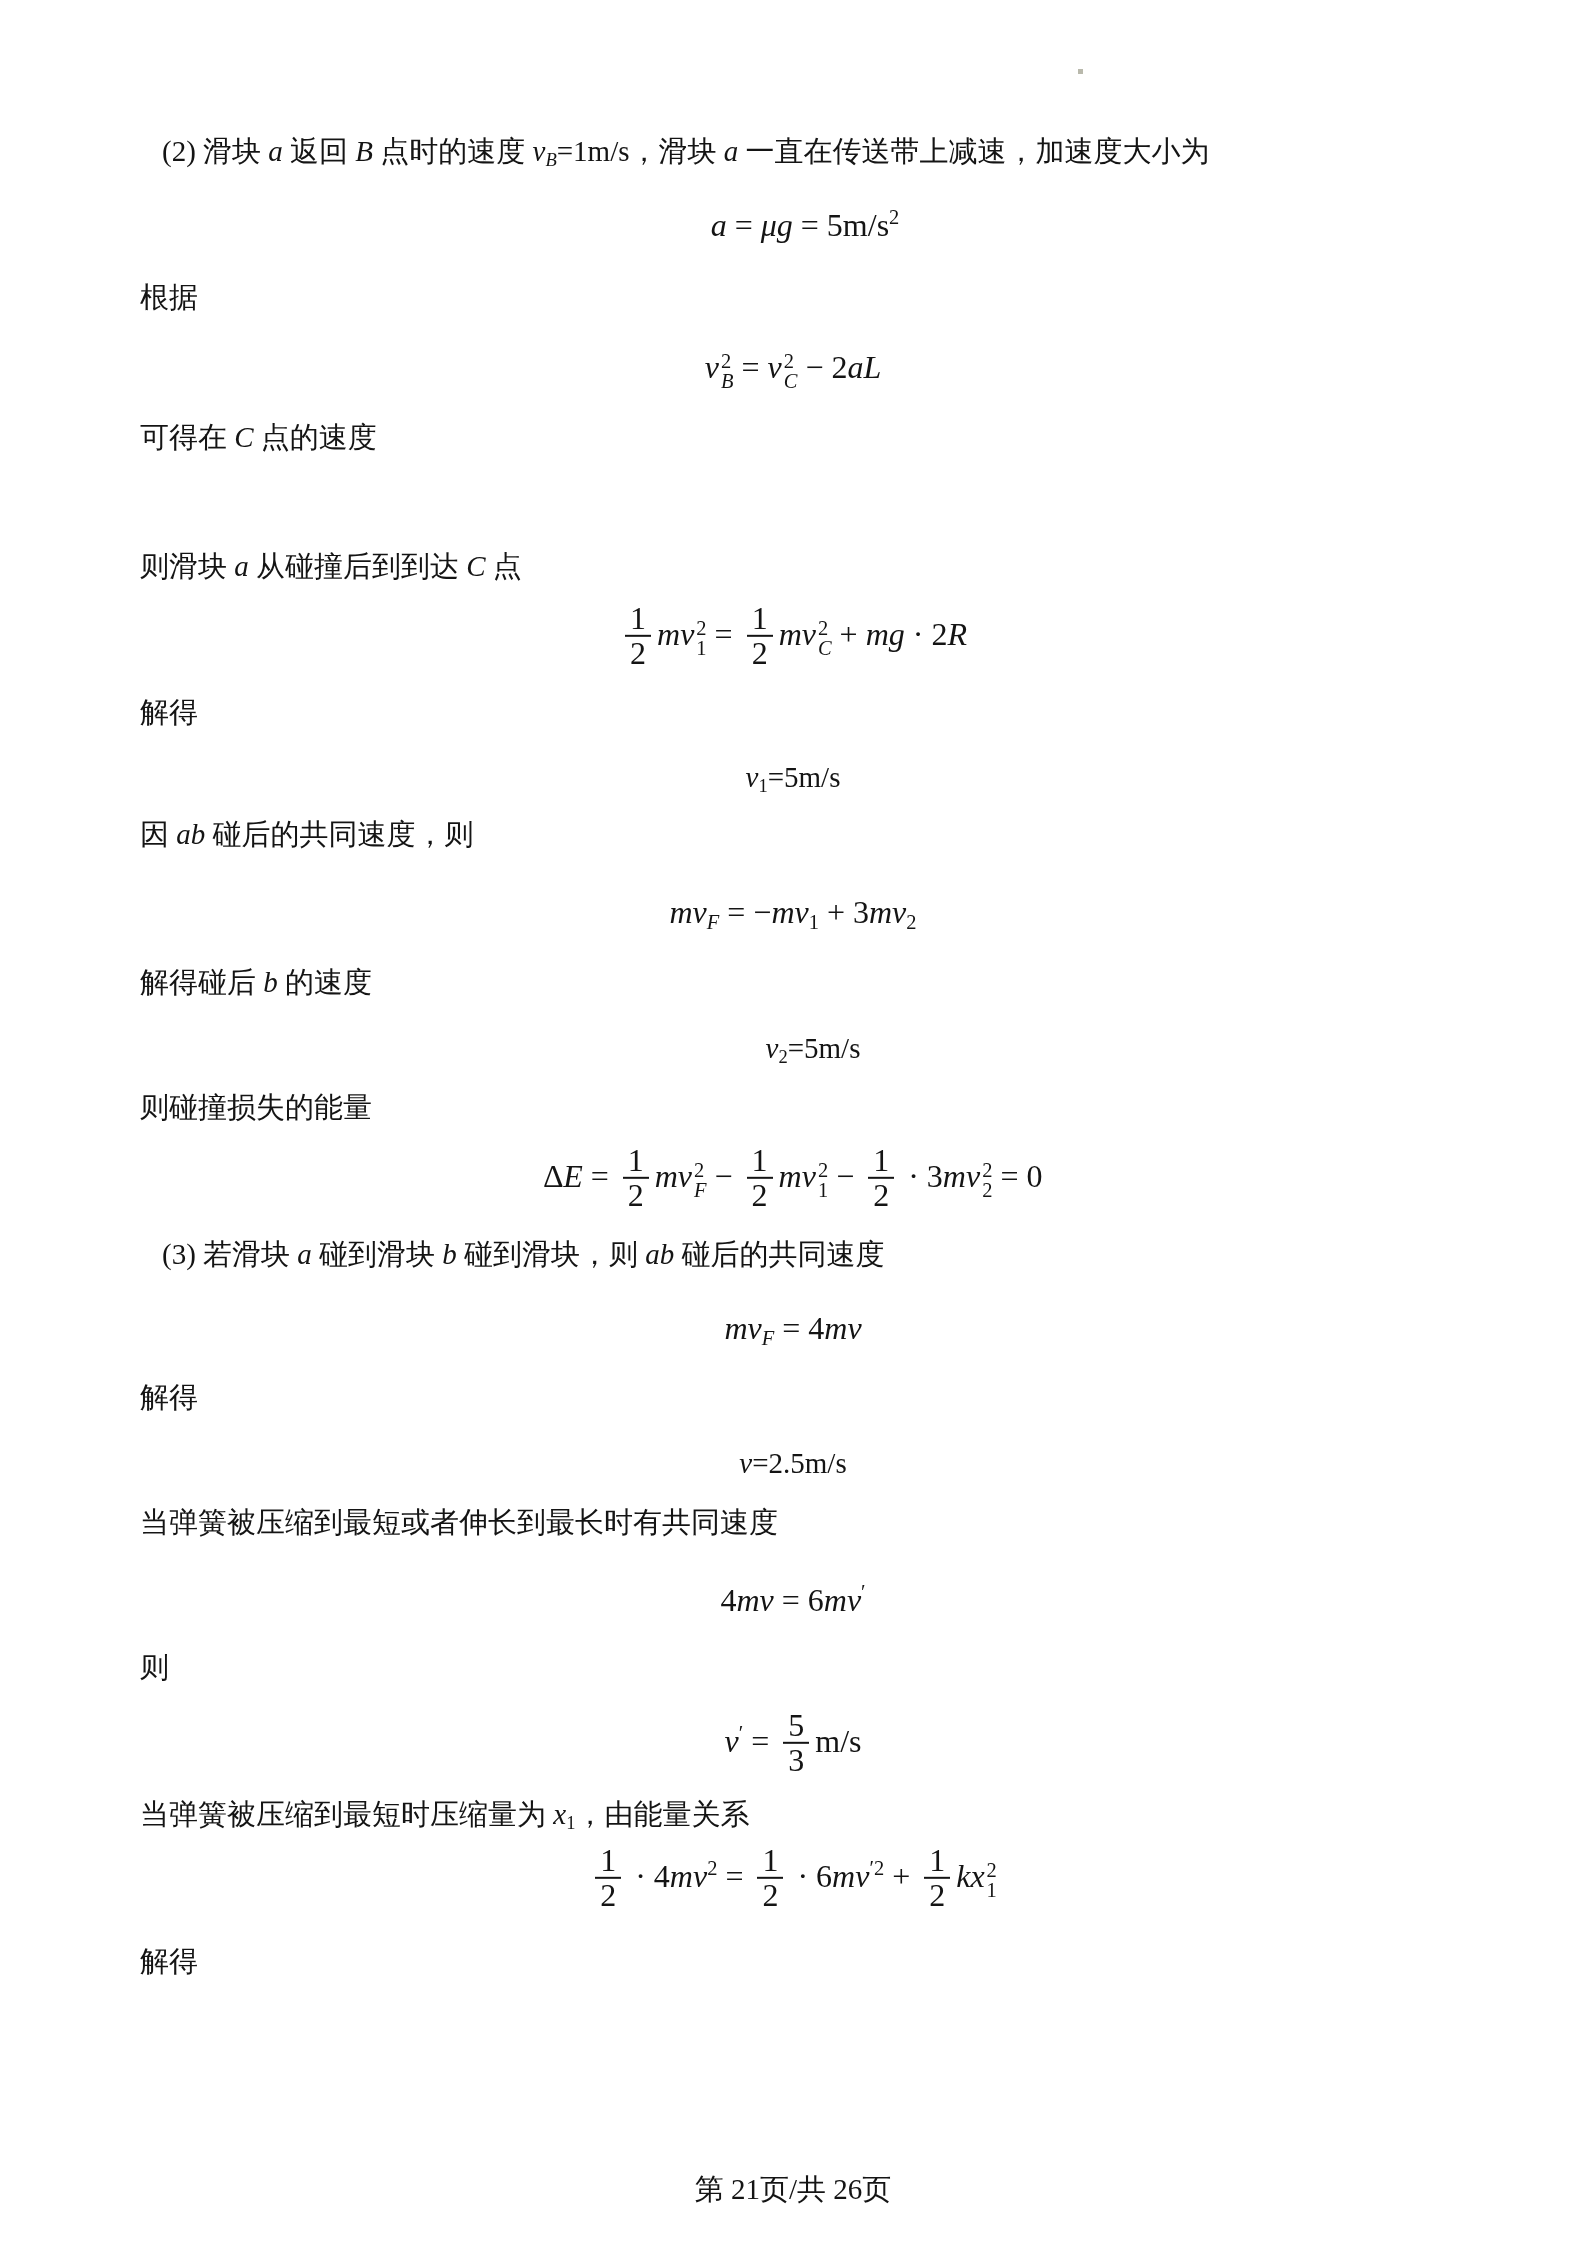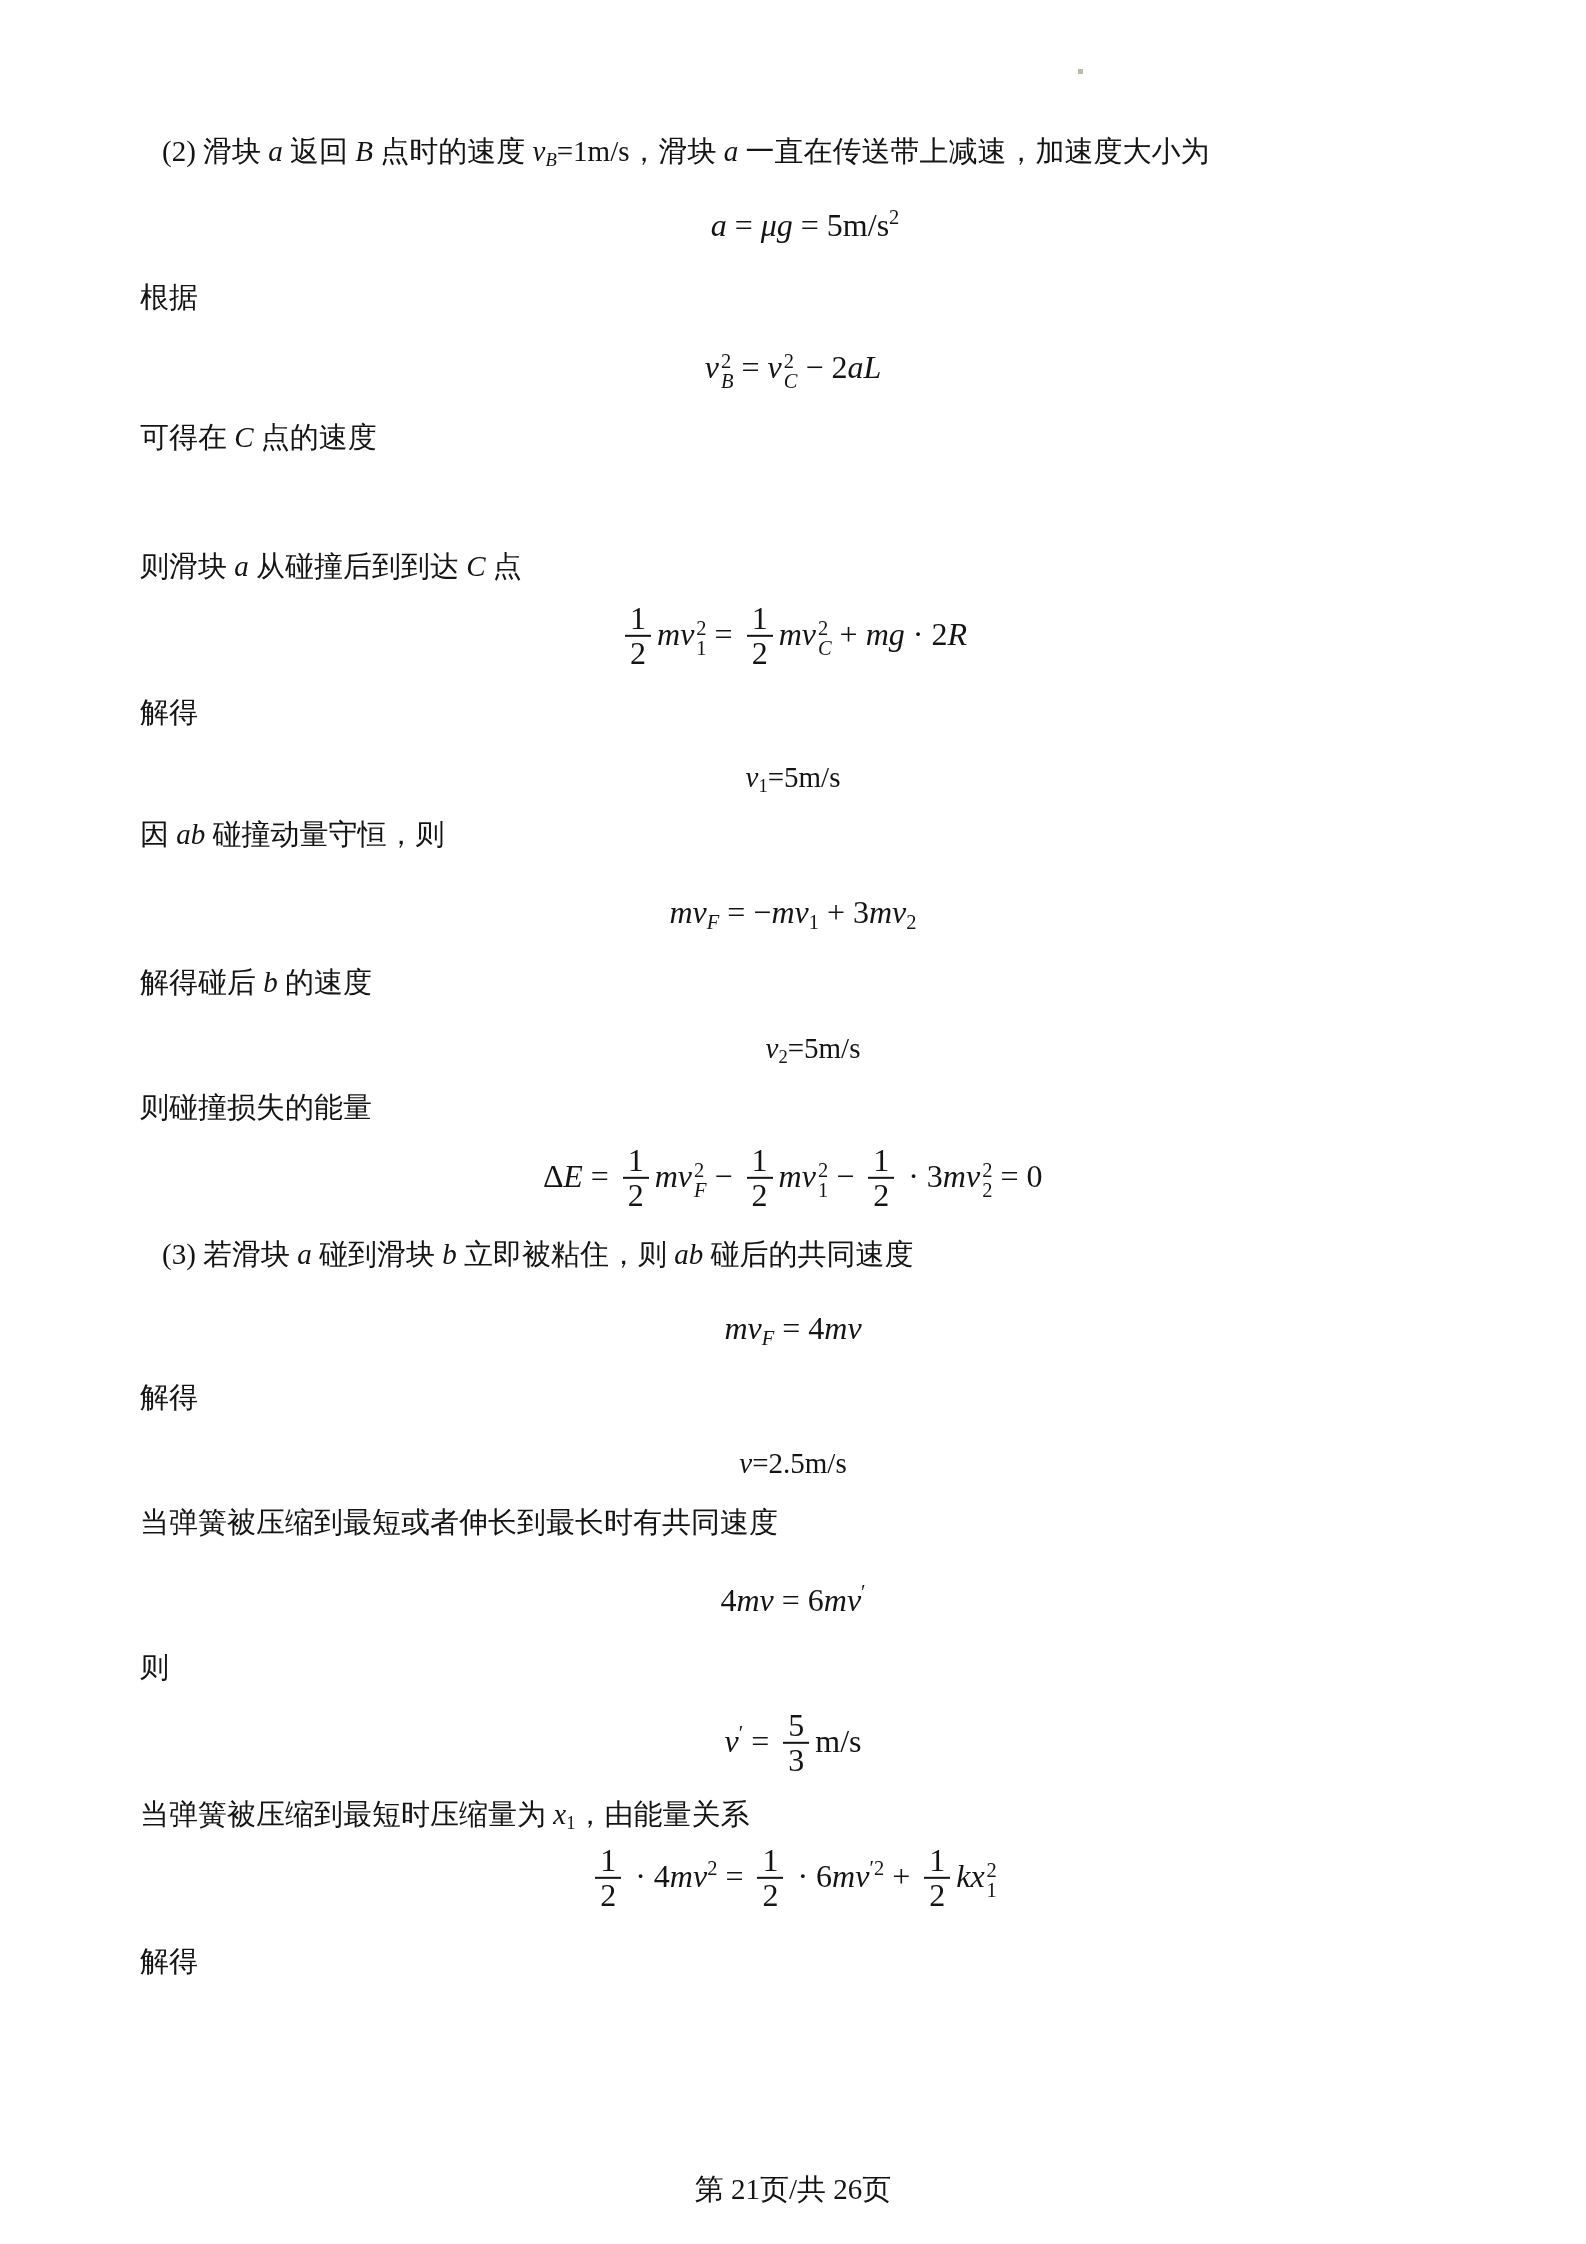--- a/index.html
+++ b/index.html
@@ -67,21 +67,21 @@
         <span class="rm">1</span>
       </span><span class="rm"> = </span><span class="frac">
         <span class="num">1</span>
         <span class="den">2</span>
       </span><span class="it">mv</span><span class="ss">
         <span class="rm">2</span>
         <span class="it">C</span>
       </span><span class="rm"> + </span><span class="it">mg</span><span class="rm"> · 2</span><span class="it">R</span></div>
     <div class="row text" style="top: 713px;"><span class="rm">解得</span></div>
     <div class="row result" style="top: 777px;"><span class="it">v</span><span class="sb rm">1</span><span class="rm">=5m/s</span></div>
-    <div class="row text" style="top: 835px;"><span class="rm">因 </span><span class="it">ab</span><span class="rm"> 碰撞动量守恒，则</span></div>
+    <div class="row text" style="top: 835px;"><span class="rm">因 </span><span class="it">ab</span><span class="rm"> 碰后的共同速度，则</span></div>
     <div class="row formula" style="top: 912px;"><span class="it">mv</span><span class="sb it">F</span><span class="rm"> = −</span><span class="it">mv</span><span class="sb rm">1</span><span class="rm"> + 3</span><span class="it">mv</span><span class="sb rm">2</span></div>
     <div class="row text" style="top: 983px;"><span class="rm">解得碰后 </span><span class="it">b</span><span class="rm"> 的速度</span></div>
     <div class="row result" style="top: 1048px; padding-left: 40px;"><span class="it">v</span><span class="sb rm">2</span><span class="rm">=5m/s</span></div>
     <div class="row text" style="top: 1108px;"><span class="rm">则碰撞损失的能量</span></div>
     <div class="row formula" style="top: 1180px;"><span class="rm">∆</span><span class="it">E</span><span class="rm"> = </span><span class="frac">
         <span class="num">1</span>
         <span class="den">2</span>
       </span><span class="it">mv</span><span class="ss">
         <span class="rm">2</span>
         <span class="it">F</span>
@@ -91,21 +91,21 @@
       </span><span class="it">mv</span><span class="ss">
         <span class="rm">2</span>
         <span class="rm">1</span>
       </span><span class="rm"> − </span><span class="frac">
         <span class="num">1</span>
         <span class="den">2</span>
       </span><span class="rm"> · 3</span><span class="it">mv</span><span class="ss">
         <span class="rm">2</span>
         <span class="rm">2</span>
       </span><span class="rm"> = 0</span></div>
-    <div class="row text indent" style="top: 1255px;"><span class="rm">(3) 若滑块 </span><span class="it">a</span><span class="rm"> 碰到滑块 </span><span class="it">b</span><span class="rm"> 立即被粘住，则 </span><span class="it">ab</span><span class="rm"> 碰后的共同速度</span></div>
+    <div class="row text indent" style="top: 1255px;"><span class="rm">(3) 若滑块 </span><span class="it">a</span><span class="rm"> 碰到滑块 </span><span class="it">b</span><span class="rm"> 碰到滑块，则 </span><span class="it">ab</span><span class="rm"> 碰后的共同速度</span></div>
     <div class="row formula" style="top: 1328px;"><span class="it">mv</span><span class="sb it">F</span><span class="rm"> = 4</span><span class="it">mv</span></div>
     <div class="row text" style="top: 1398px;"><span class="rm">解得</span></div>
     <div class="row result" style="top: 1463px;"><span class="it">v</span><span class="rm">=2.5m/s</span></div>
     <div class="row text" style="top: 1523px;"><span class="rm">当弹簧被压缩到最短或者伸长到最长时有共同速度</span></div>
     <div class="row formula" style="top: 1600px;"><span class="rm">4</span><span class="it">mv</span><span class="rm"> = 6</span><span class="it">mv</span><span class="sp rm">′</span></div>
     <div class="row text" style="top: 1668px;"><span class="rm">则</span></div>
     <div class="row formula" style="top: 1745px;"><span class="it">v</span><span class="sp rm">′</span><span class="rm"> = </span><span class="frac">
         <span class="num">5</span>
         <span class="den">3</span>
       </span><span class="rm">m/s</span></div>

